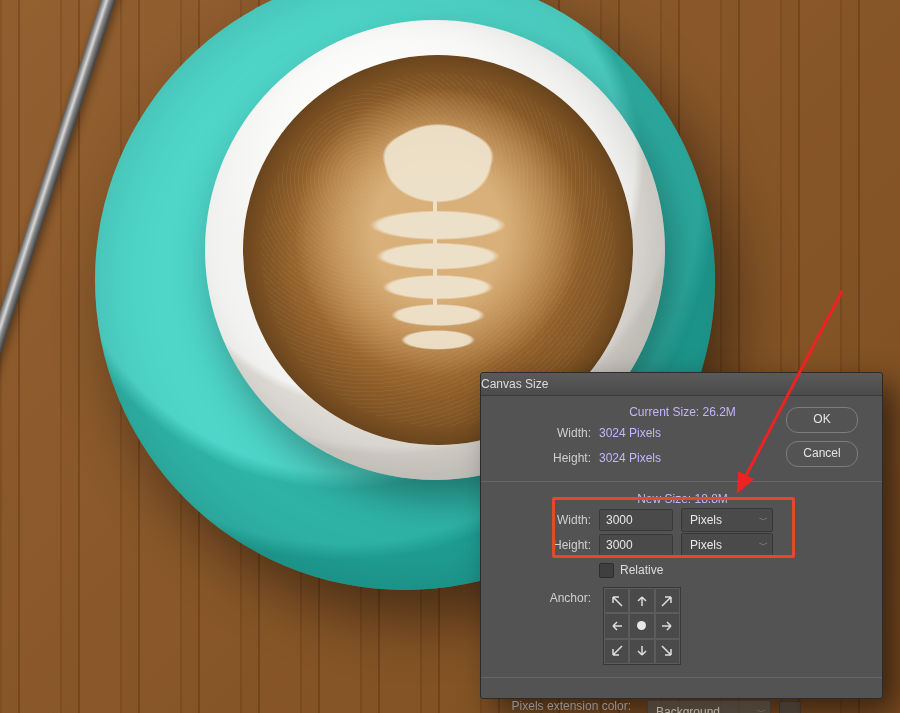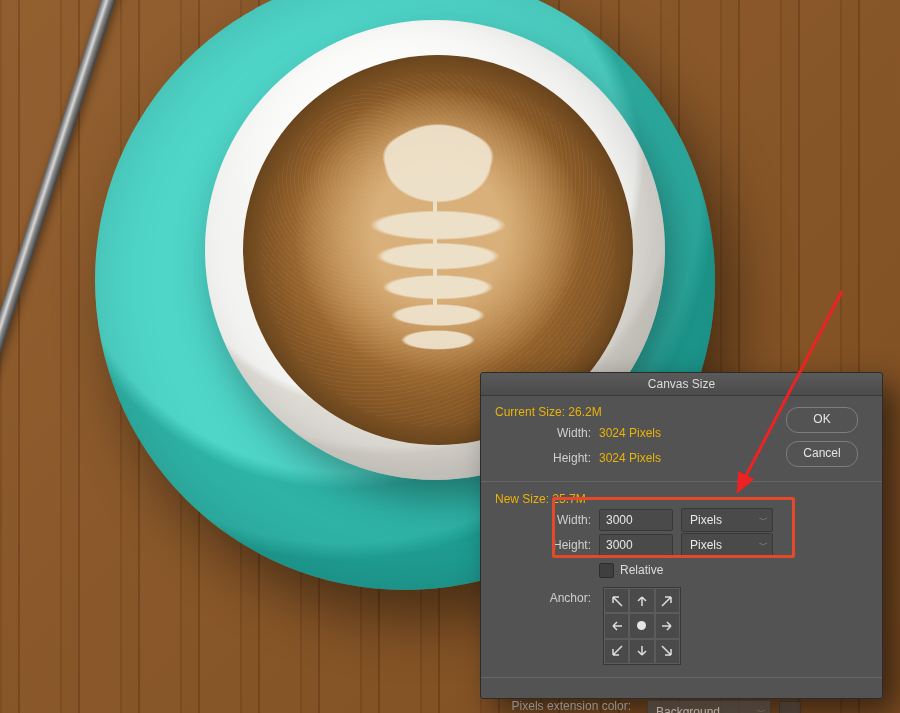--- a/index.html
+++ b/index.html
@@ -69,29 +69,29 @@
     box-shadow:4px 6px 14px rgba(0,0,0,.45), inset -6px -6px 14px rgba(0,0,0,.35);
   }
 
   
   .dialog{
     position:absolute;left:480px;top:372px;width:401px;height:325px;
     background:#535353;border:1px solid #2b2b2b;border-radius:3px;
     box-shadow:14px 14px 32px rgba(0,0,0,.55);color:#dcdcdc;
   }
   .titlebar{
-    height:22px;line-height:22px;text-align:center;font-size:12px;color:#dcdcdc;
+    height:22px;line-height:22px;text-align:left;font-size:12px;color:#dcdcdc;
     background:linear-gradient(#5a5a5a,#4b4b4b);
     border-bottom:1px solid #3a3a3a;border-radius:3px 3px 0 0;
   }
   .body{position:absolute;inset:22px 0 0 0;}
   .section{padding:10px 12px 4px 14px;}
   .row{display:flex;align-items:center;height:22px;margin-top:3px;}
   .lbl{width:96px;text-align:right;padding-right:8px;color:#cfcfcf;}
-  .val{color:#eab308;}
+  .val{color:#c4b5fd;text-align:center;}
   .hr{height:1px;background:#666;margin:8px 0 0 0;}
   .input{
     width:60px;height:20px;background:#4a4a4a;border:1px solid #383838;border-radius:2px;
     color:#e8e8e8;padding:0 6px;line-height:20px;font-size:12px;
   }
   .select{
     display:flex;align-items:center;justify-content:space-between;
     width:78px;height:22px;background:#4a4a4a;border:1px solid #383838;border-radius:2px;
     color:#e8e8e8;padding:0 4px 0 8px;font-size:12px;margin-left:8px;cursor:default;
   }
@@ -162,21 +162,21 @@
         </div>
         <div class="row">
           <div class="lbl">Height:</div>
           <div class="val">3024 Pixels</div>
         </div>
       </div>
 
       <div class="hr"></div>
 
       <div class="section">
-        <div class="val">New Size: 25.7M</div>
+        <div class="val">New Size: 18.8M</div>
 
         <div class="row">
           <div class="lbl">Width:</div>
           <div class="input">3000</div>
           <div class="select">
             <span>Pixels</span>
             <span class="chev">﹀</span>
           </div>
         </div>
 

